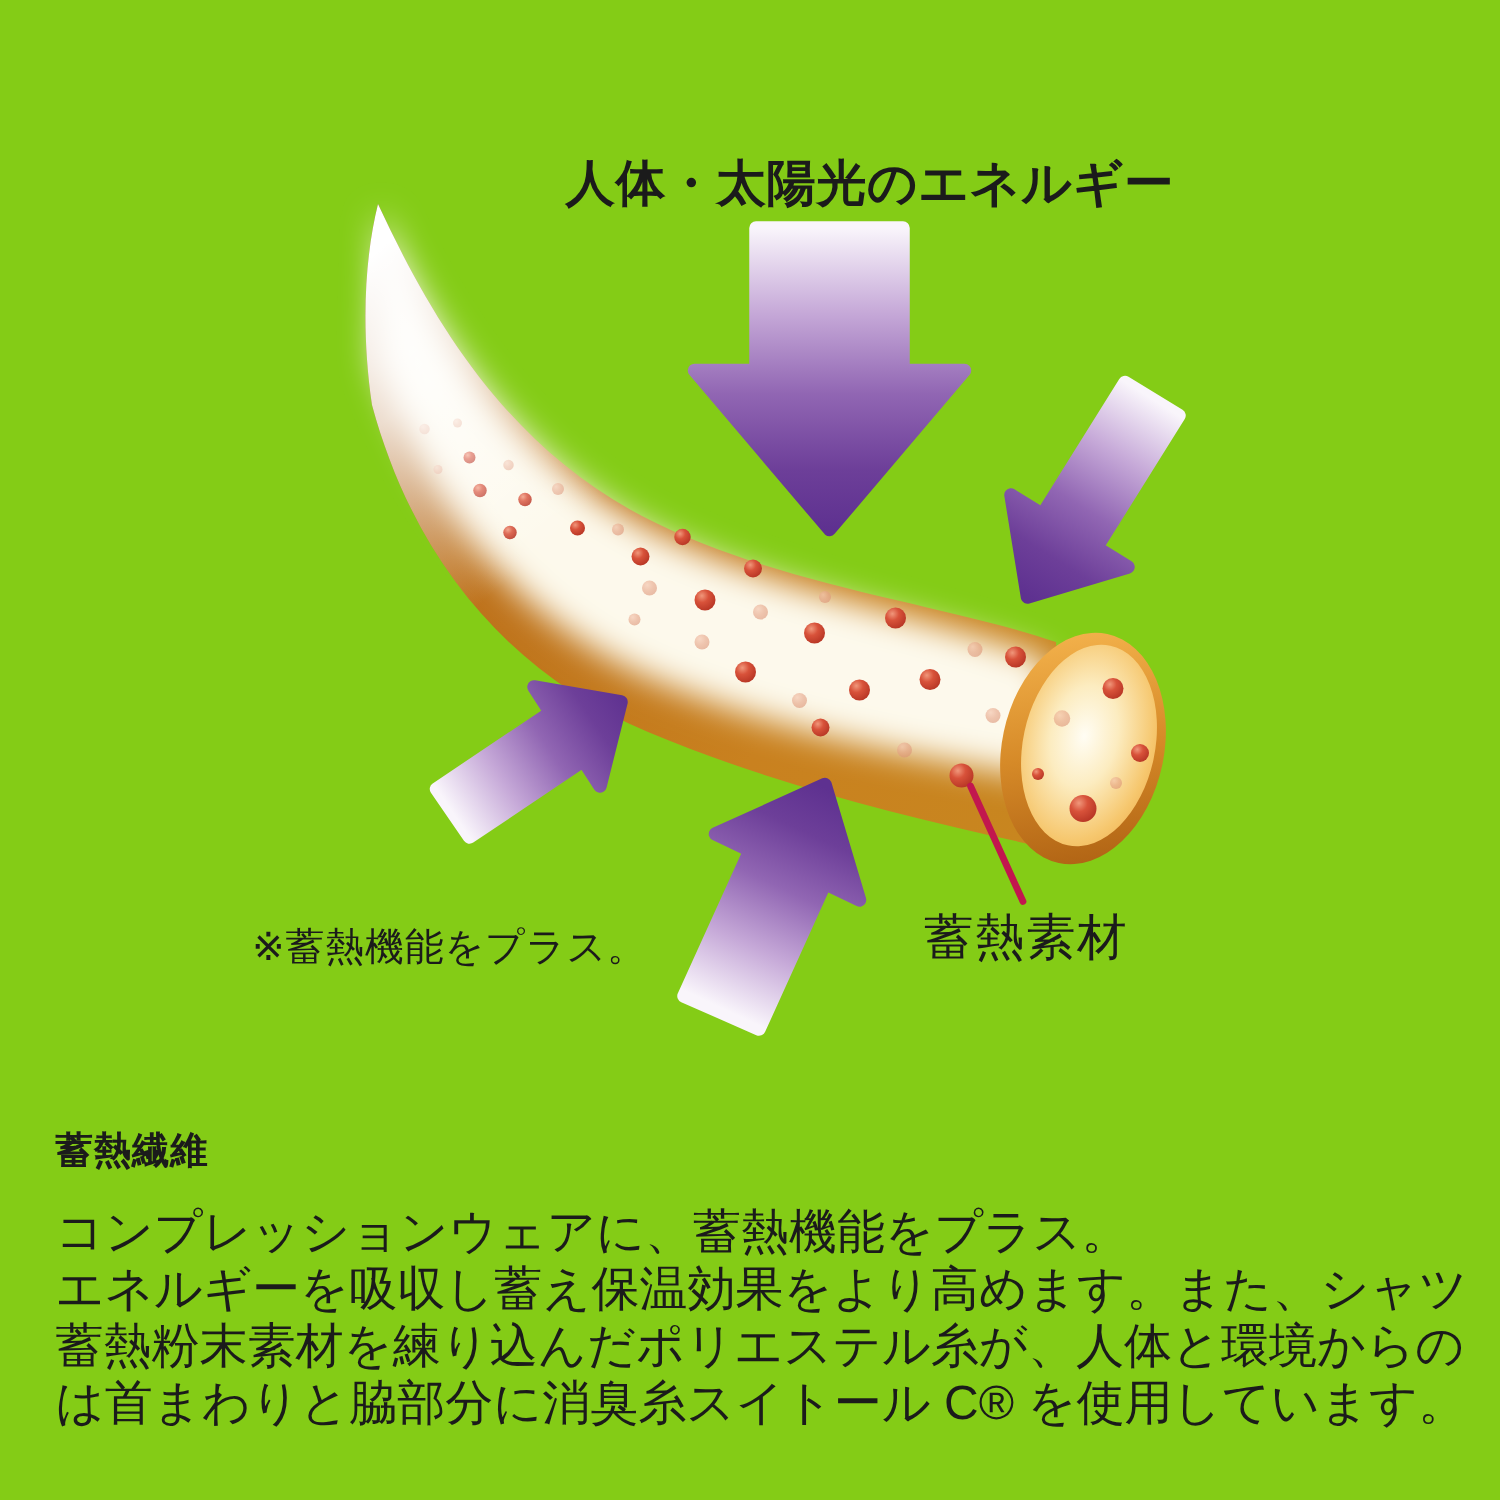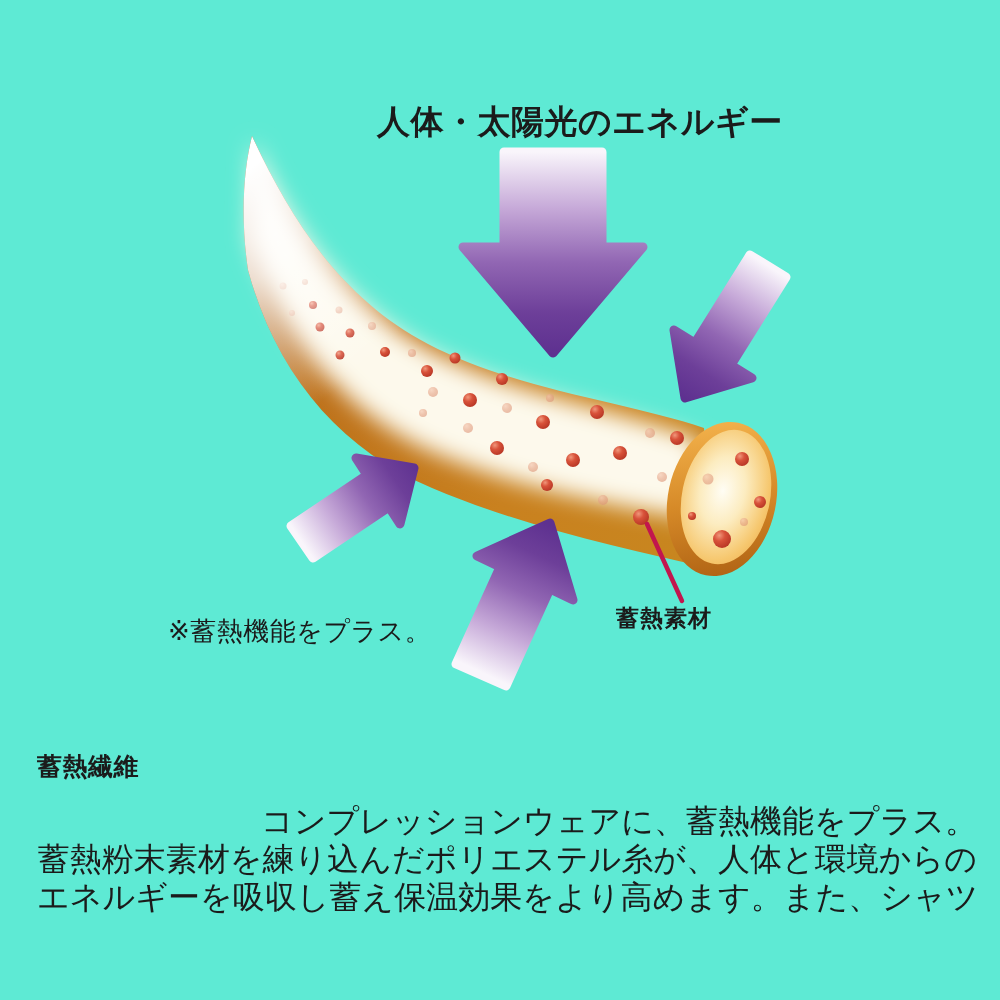--- a/index.html
+++ b/index.html
@@ -1,24 +1,24 @@
 <!DOCTYPE html>
 <html><head>
 <meta charset="utf-8">
 <style>
   html,body{margin:0;padding:0;background:#ffffff;}
   body{width:1000px;height:1000px;font-family:"Liberation Sans","DejaVu Sans",sans-serif;color:#1b1b1b;}
-  .stage{position:relative;width:1000px;height:1000px;overflow:hidden;background:#5eead4;}
+  .stage{position:relative;width:1000px;height:1000px;overflow:hidden;background:#84cc16;}
   .stage svg{position:absolute;left:0;top:0;}
   .title{position:absolute;left:377px;top:100px;font-size:33px;font-weight:bold;letter-spacing:0.5px;white-space:nowrap;}
   .note{position:absolute;left:168px;top:614px;font-size:26px;letter-spacing:0.5px;white-space:nowrap;}
-  .callout{position:absolute;left:616px;top:603px;font-size:23px;font-weight:bold;letter-spacing:1px;white-space:nowrap;}
+  .callout{position:absolute;left:616px;top:603px;font-size:33px;font-weight:normal;letter-spacing:1px;white-space:nowrap;}
   .desc{position:absolute;left:37px;top:750px;width:940px;}
   .desc h2{margin:0 0 19px 0;font-size:25px;font-weight:bold;letter-spacing:0.5px;}
-  .desc p{margin:0;font-size:32px;line-height:38px;letter-spacing:0px;white-space:nowrap;text-align:right;}
+  .desc p{margin:0;font-size:32px;line-height:38px;letter-spacing:0px;white-space:nowrap;}
 </style>
 </head>
 <body>
 
 <div class="stage">
 
   <svg width="1000" height="1000" viewBox="0 0 1000 1000" aria-hidden="true">
     <defs>
       <linearGradient id="tubeBase" gradientUnits="userSpaceOnUse" x1="252" y1="140" x2="730" y2="500">
         <stop offset="0" stop-color="#9c5526"></stop>
@@ -164,16 +164,17 @@
     <path d="M 647,524 L 682,601" stroke="#c2164e" stroke-width="4.5" fill="none" stroke-linecap="round"></path>
   </svg>
 
   <div class="title">人体・太陽光のエネルギー</div>
   <div class="note">※蓄熱機能をプラス。</div>
   <div class="callout">蓄熱素材</div>
 
   <div class="desc">
     <h2>蓄熱繊維</h2>
     <p>コンプレッションウェアに、蓄熱機能をプラス。</p>
+    <p>エネルギーを吸収し蓄え保温効果をより高めます。また、シャツ</p>
     <p>蓄熱粉末素材を練り込んだポリエステル糸が、人体と環境からの</p>
-    <p>エネルギーを吸収し蓄え保温効果をより高めます。また、シャツ</p>
+    <p>は首まわりと脇部分に消臭糸スイトール C® を使用しています。</p>
   </div>
 </div>
 
 </body></html>

